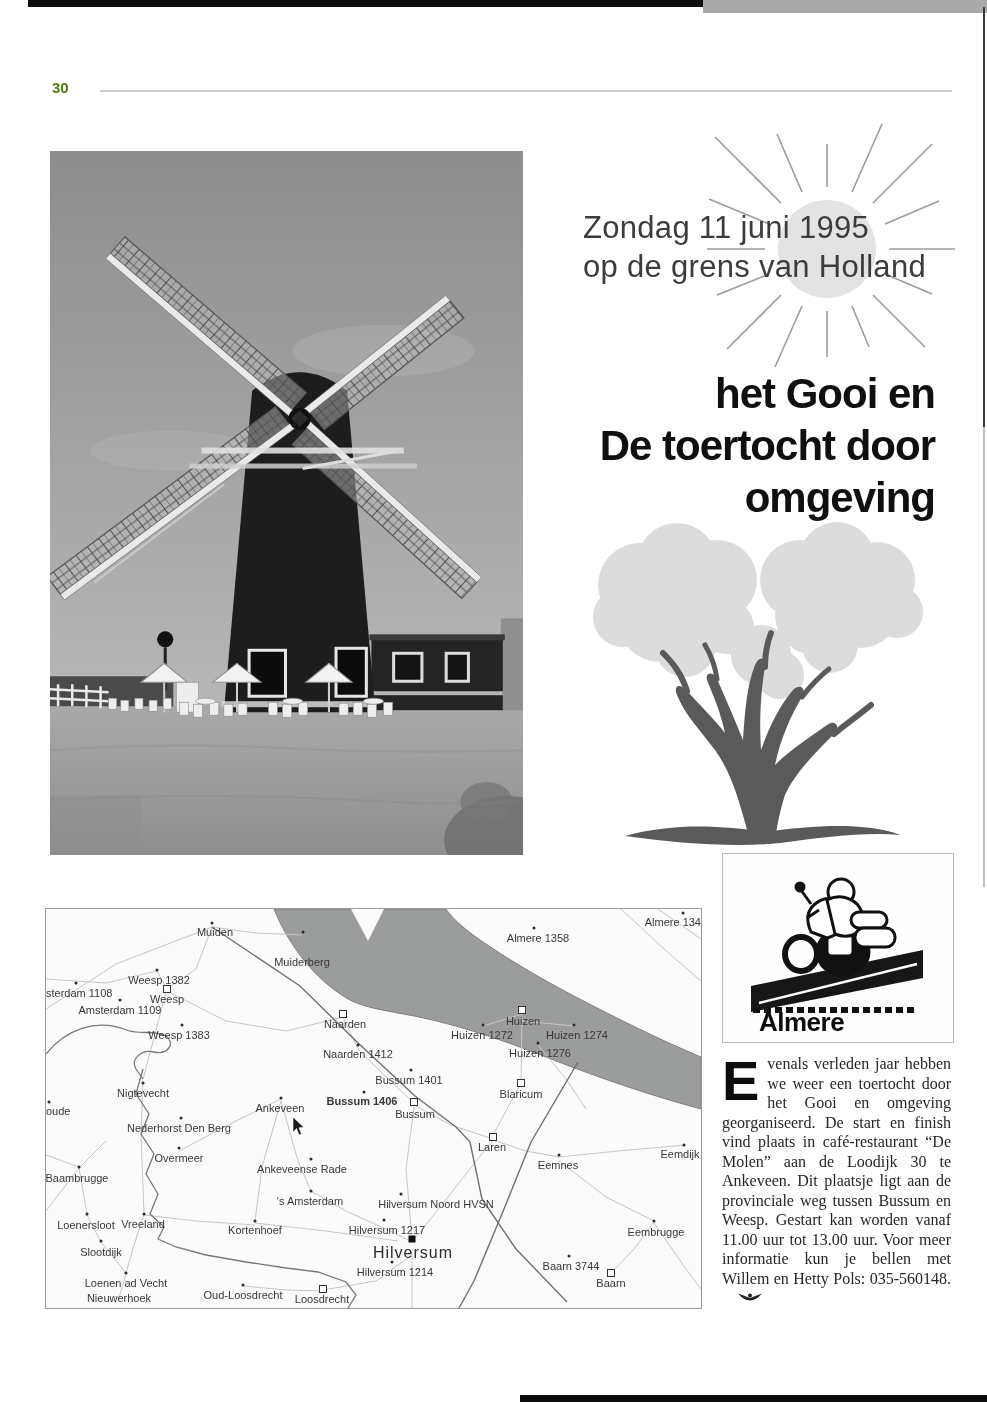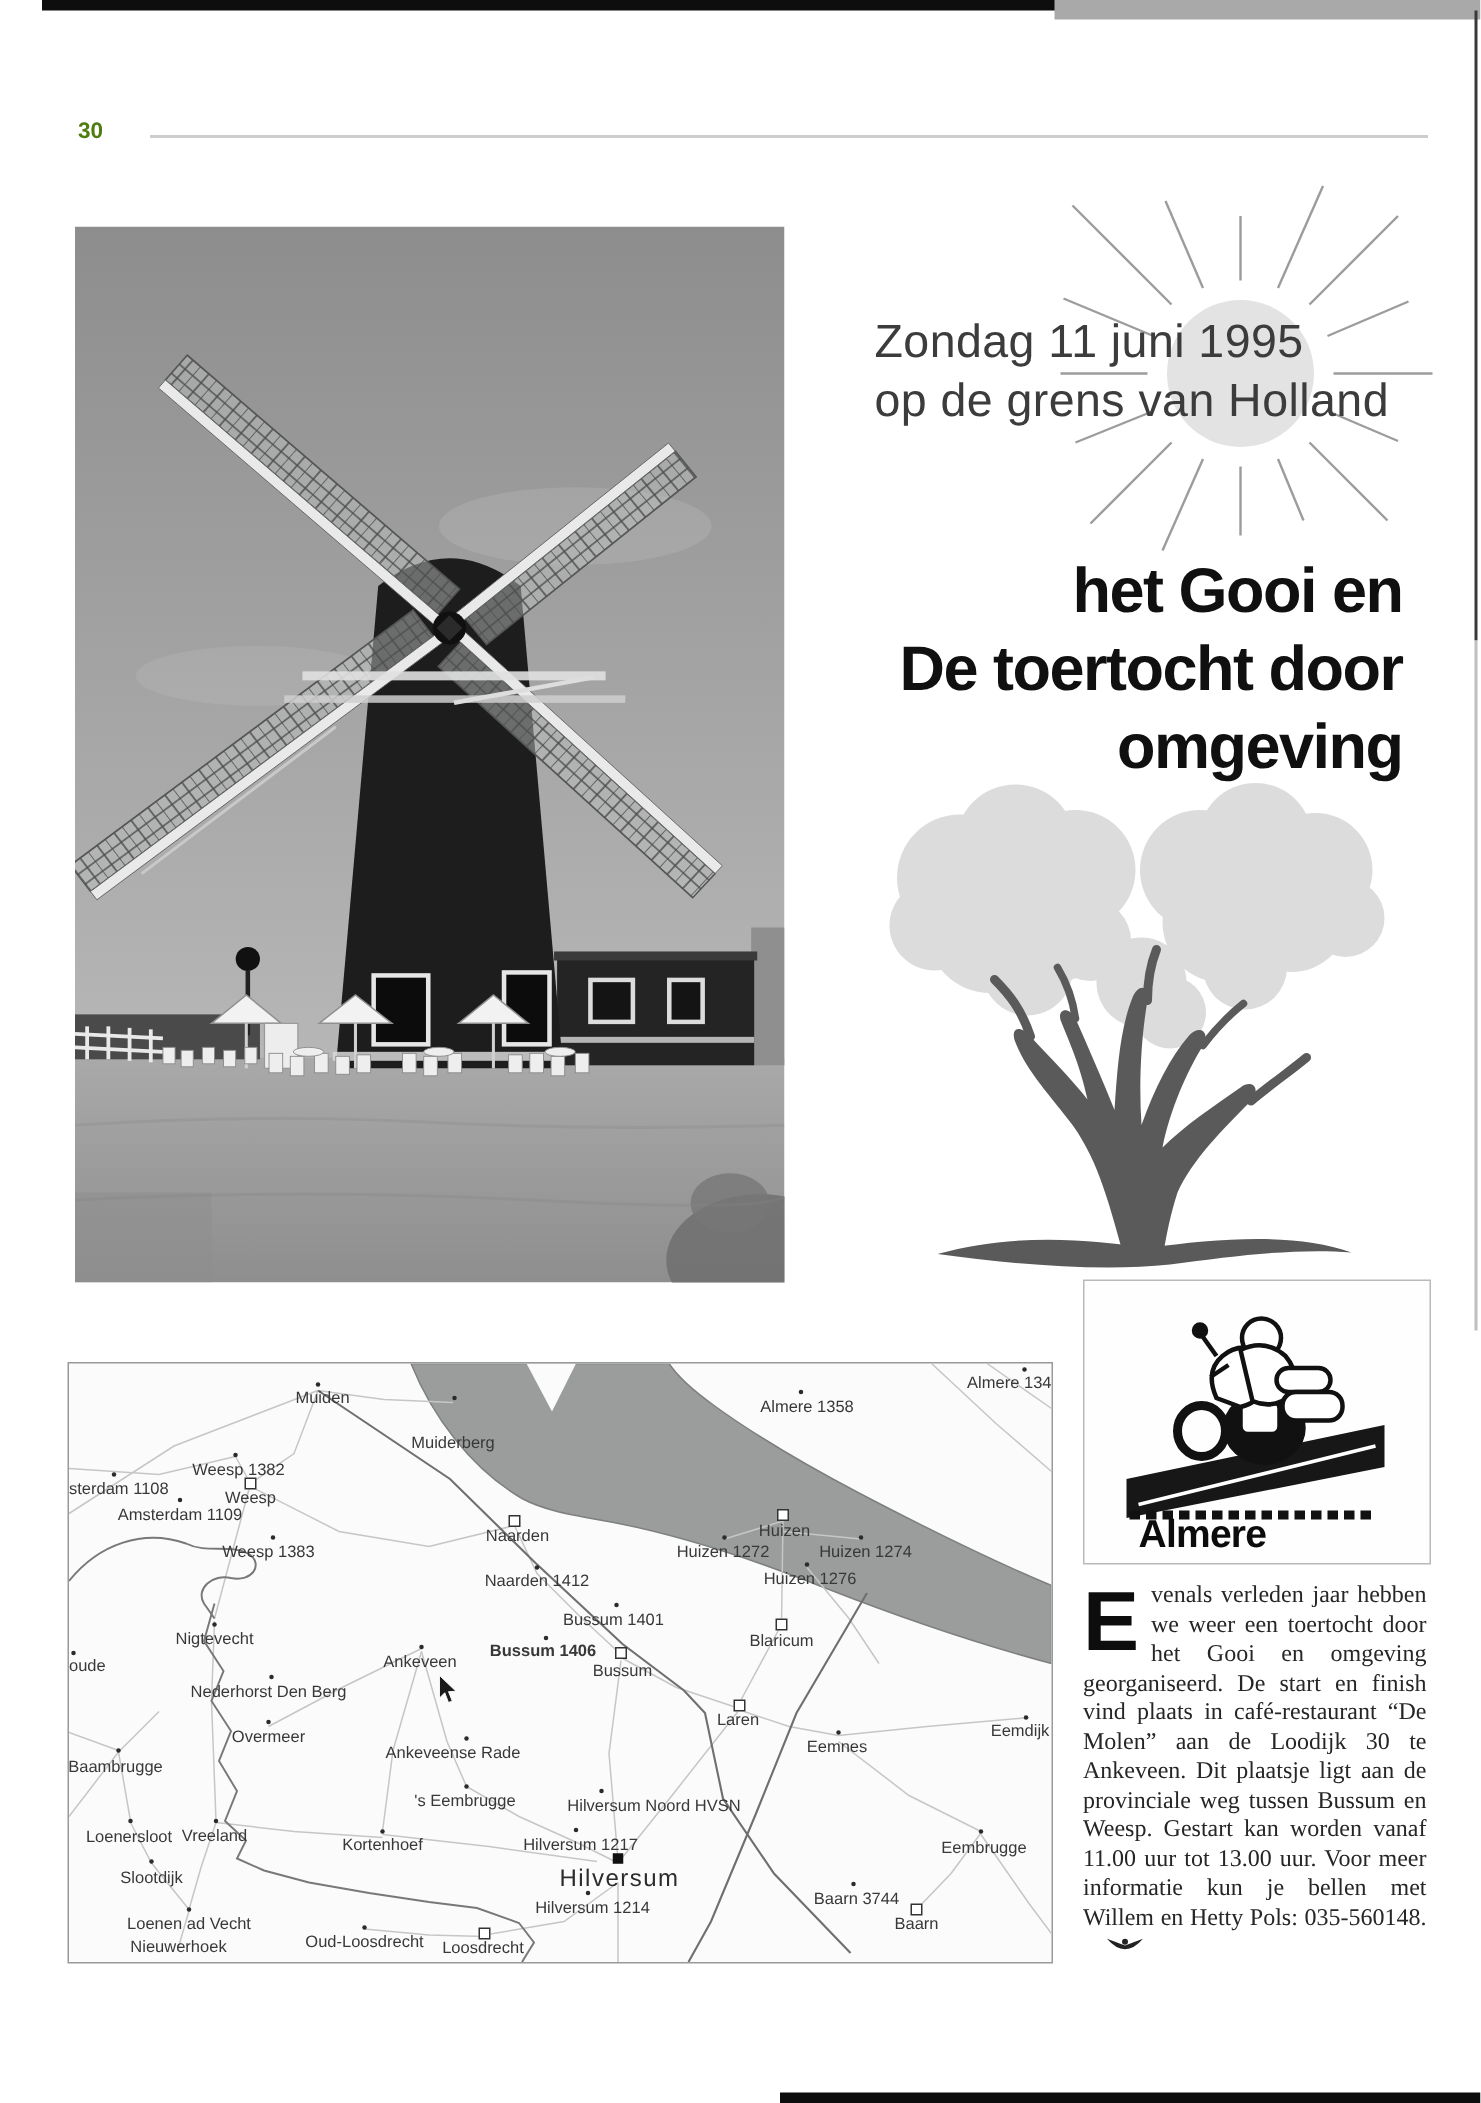--- a/index.html
+++ b/index.html
@@ -391,21 +391,21 @@
       <div class="map-label" style="left: 512px; top: 256px;">Eemnes</div>
       <div class="mk dot" style="left: 638px; top: 236px;"></div>
       <div class="map-label" style="left: 634px; top: 245px;">Eemdijk</div>
       <div class="mk dot" style="left: 135px; top: 209px;"></div>
       <div class="map-label" style="left: 133px; top: 219px;">Nederhorst Den Berg</div>
       <div class="mk dot" style="left: 133px; top: 239px;"></div>
       <div class="map-label" style="left: 133px; top: 249px;">Overmeer</div>
       <div class="mk dot" style="left: 33px; top: 258px;"></div>
       <div class="map-label" style="left: 31px; top: 269px;">Baambrugge</div>
       <div class="mk dot" style="left: 265px; top: 282px;"></div>
-      <div class="map-label" style="left: 264px; top: 292px;">'s Eembrugge</div>
+      <div class="map-label" style="left: 264px; top: 292px;">'s Amsterdam</div>
       <div class="mk dot" style="left: 355px; top: 285px;"></div>
       <div class="map-label" style="left: 358px; top: 295px; margin-left: 32px;">Hilversum Noord HVSN</div>
       <div class="mk dot" style="left: 41px; top: 305px;"></div>
       <div class="map-label" style="left: 40px; top: 316px;">Loenersloot</div>
       <div class="mk dot" style="left: 98px; top: 305px;"></div>
       <div class="map-label" style="left: 97px; top: 315px;">Vreeland</div>
       <div class="mk dot" style="left: 209px; top: 312px;"></div>
       <div class="map-label" style="left: 209px; top: 321px; text-align: center;">Kortenhoef</div>
       <div class="mk dot" style="left: 55px; top: 332px;"></div>
       <div class="map-label" style="left: 55px; top: 343px;">Slootdijk</div>

